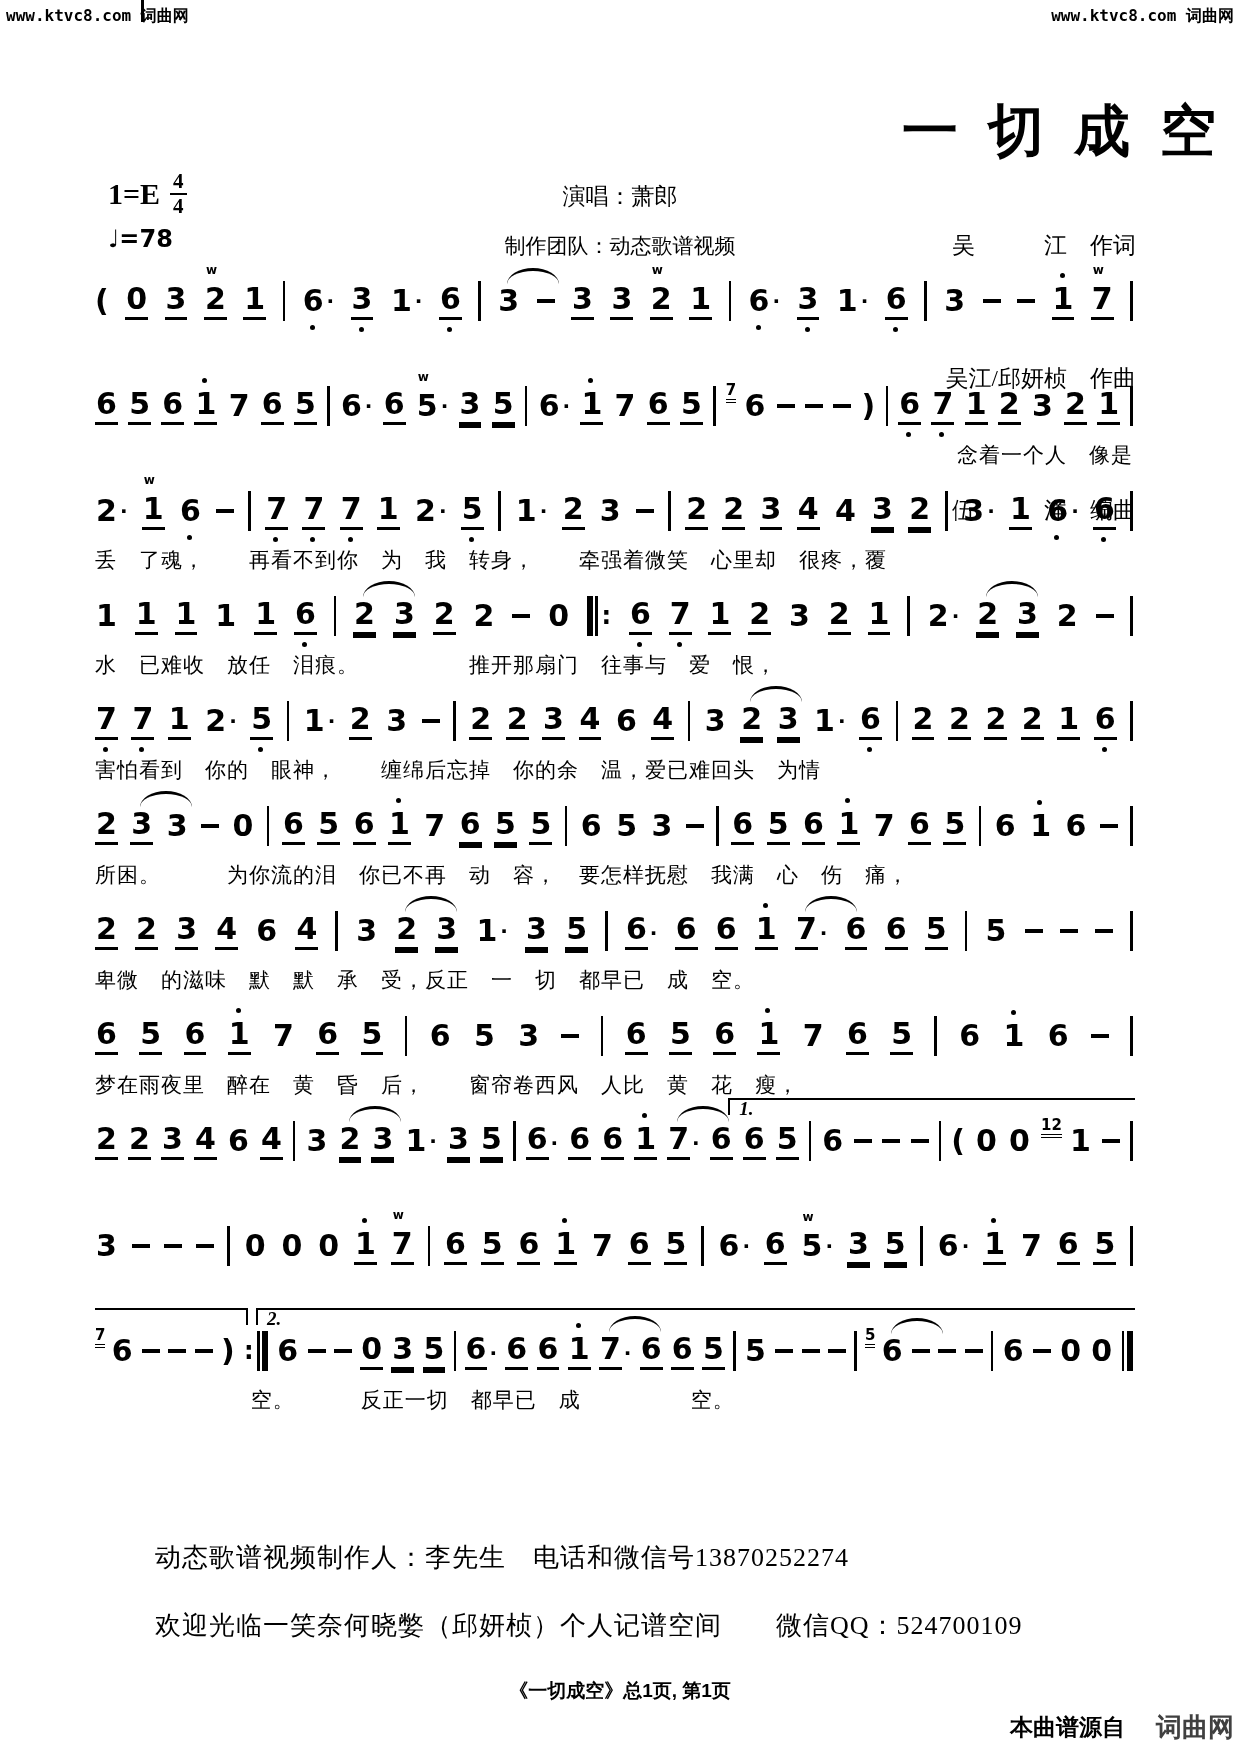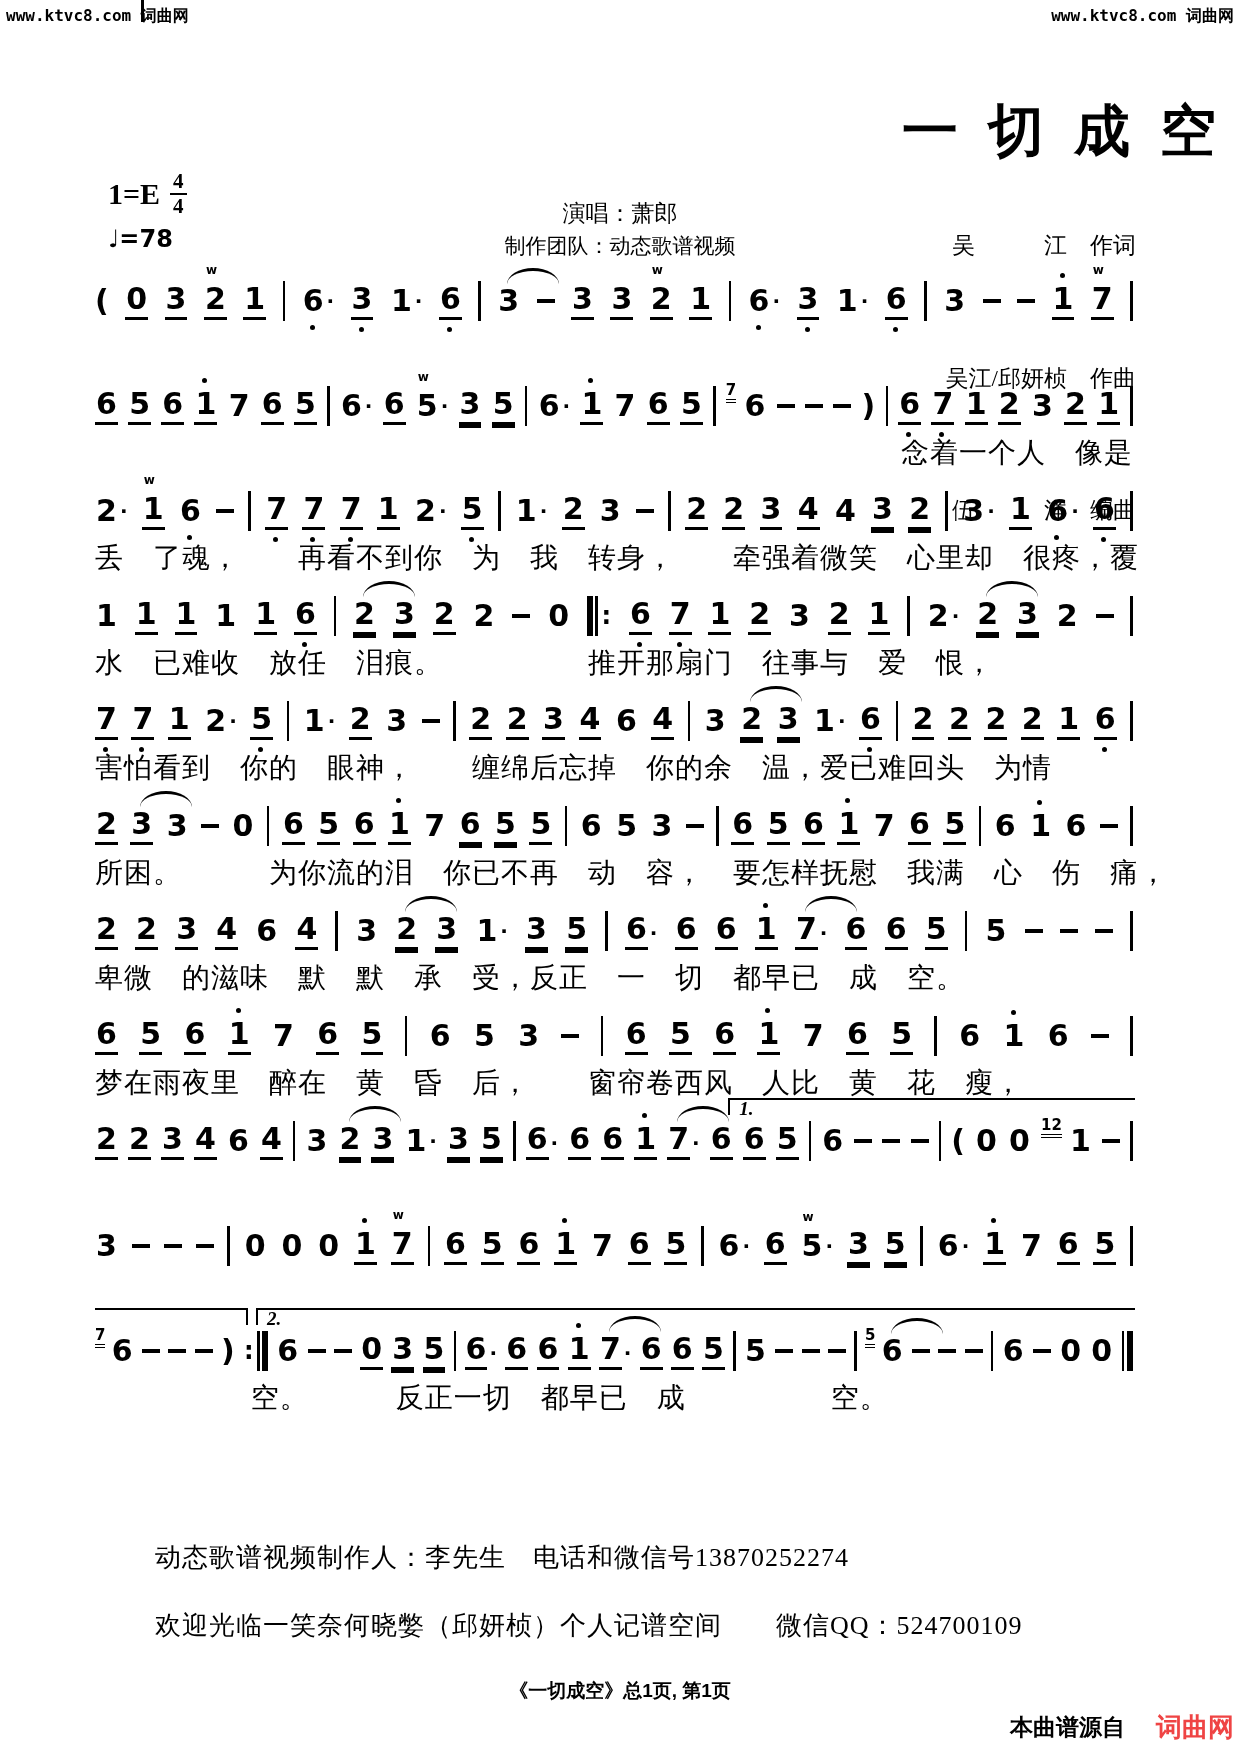--- a/index.html
+++ b/index.html
@@ -12,33 +12,33 @@
 
   .title{position:absolute;top:94px;left:0;width:100%;text-align:right;
          font:bold 56px "Liberation Serif",serif;letter-spacing:30px;text-indent:30px;margin-left:6px;}
 
   .keytempo{position:absolute;left:108px;top:170px;font-family:"Liberation Serif",serif;font-weight:bold;}
   .keyline{display:flex;align-items:center;gap:10px;font-size:30px;line-height:1;}
   .frac{display:inline-flex;flex-direction:column;align-items:center;font-size:21px;line-height:1.05;}
   .frac .ftop{border-bottom:2.5px solid #000;padding:0 3px 1px 3px;}
   .tempoline{font-size:24px;margin-top:8px;font-family:"DejaVu Sans",sans-serif;}
 
-  .singer{position:absolute;top:198px;left:0;width:100%;text-align:center;
+  .singer{position:absolute;top:181px;left:0;width:100%;text-align:center;
           font:23px "Liberation Serif",serif;}
   .team{position:absolute;top:232px;left:0;width:100%;text-align:center;
         font:21px "Liberation Serif",serif;}
 
   .credits{position:absolute;right:104px;top:136px;text-align:right;
            font:23px "Liberation Serif",serif;line-height:1.92;white-space:pre;}
 
   .score{position:absolute;left:95px;top:276px;width:1038px;}
   .sys{position:relative;min-height:105px;}
   .nrow{display:flex;justify-content:space-between;align-items:center;height:50px;}
-  .lrow{font-family:Liberation Serif, serif;font-size:28px;letter-spacing:1px;
-        margin-top:4px;white-space:pre;line-height:1.3;}
+  .lrow{font-family:Liberation Sans, sans-serif;font-size:21px;letter-spacing:1px;
+        margin-top:10px;white-space:pre;line-height:1.3;}
 
   .note{position:relative;display:inline-flex;align-items:flex-end;}
   .digit{display:inline-block;font:bold 30px "DejaVu Sans",sans-serif;line-height:1.15;padding:0 1px;}
   .u1{border-bottom:3px solid #000;}
   .u2{border-bottom:3px solid #000;position:relative;}
   .u2::after{content:"";position:absolute;left:0;right:0;bottom:-6px;height:2.5px;background:#000;}
   .aug{font:bold 20px "DejaVu Sans",sans-serif;line-height:1;margin:0 0 7px 2px;}
   .dhi{position:absolute;top:-9px;left:8px;width:5px;height:5px;border-radius:50%;background:#000;}
   .dlo{position:absolute;bottom:-12px;left:8px;width:5px;height:5px;border-radius:50%;background:#000;}
   .morn{position:absolute;top:-19px;left:2px;font:bold 12px "DejaVu Sans",sans-serif;letter-spacing:-1px;}
@@ -1086,14 +1086,14 @@
       </div>
       <div class="lrow" style="padding-left: 15%;">空。　　　反正一切　都早已　成　　　　　空。</div>
     </div>
   </div>
 
 <div class="f1">动态歌谱视频制作人：李先生　电话和微信号13870252274</div>
 <div class="f2">欢迎光临一笑奈何晓嫳（邱妍桢）个人记谱空间　　微信QQ：524700109</div>
 <div class="pageinfo">《一切成空》总1页, 第1页</div>
 <div class="source">
   <span class="source-prefix">本曲谱源自</span>
-  <span class="source-site" style="color: #ef4444;">词曲网</span>
+  <span class="source-site" style="color: #404040;">词曲网</span>
 </div>
 
 </body></html>

